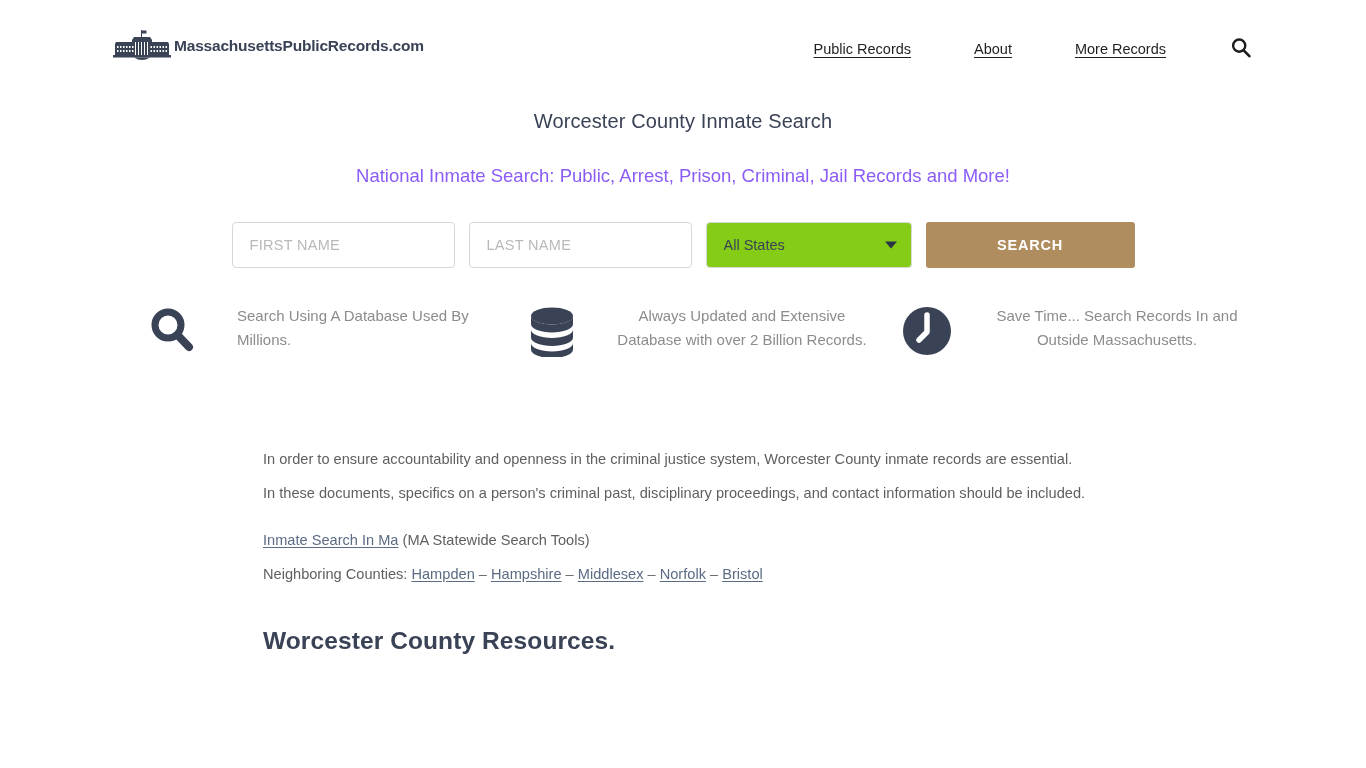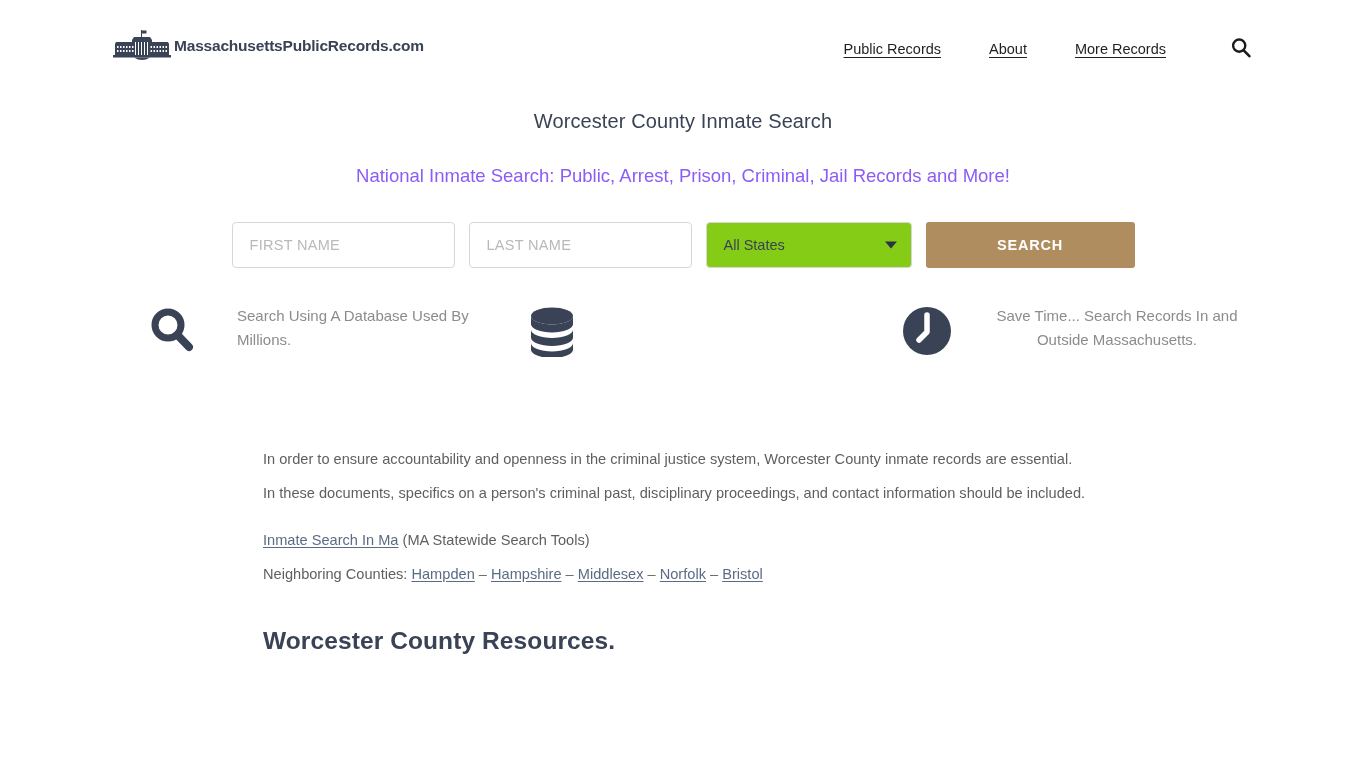--- a/index.html
+++ b/index.html
@@ -49,21 +49,21 @@
     top: 36px;
     display: flex;
     align-items: center;
     gap: 0;
   }
   .nav-link {
     font-size: 14.5px;
     color: #1f1f1f;
     text-decoration: underline;
     text-underline-offset: 3px;
-    margin-left: 48px;
+    margin-left: 63px;
     white-space: nowrap;
     cursor: pointer;
   }
   .nav-link:first-child { margin-left: 0; }
   .nav-search-btn {
     margin-left: 62px;
     width: 26px;
     height: 26px;
     display: inline-flex;
     align-items: center;
@@ -342,20 +342,21 @@
     <div class="feature-icon">
       <svg width="50" height="52" viewBox="0 0 50 52" xmlns="http://www.w3.org/2000/svg">
         <g fill="#3a4256">
           <ellipse cx="25" cy="11" rx="21" ry="8.5"></ellipse>
           <path d="M4 11 v8 a21 8.5 0 0 0 42 0 v-8 a21 8.5 0 0 1 -42 0 z"></path>
           <path d="M4 24.5 v8 a21 8.5 0 0 0 42 0 v-8 a21 8.5 0 0 1 -42 0 z"></path>
           <path d="M4 38 v6.5 a21 8.5 0 0 0 42 0 v-6.5 a21 8.5 0 0 1 -42 0 z"></path>
         </g>
       </svg>
     </div>
+    <div class="feature-text">Always Updated and Extensive Database with over 2 Billion Records.</div>
   </div>
 
   <div class="feature feature-3">
     <div class="feature-icon">
       <svg width="52" height="52" viewBox="0 0 52 52" xmlns="http://www.w3.org/2000/svg">
         <circle cx="26" cy="26" r="24" fill="#3a4256"></circle>
         <path d="M26 10 L26 27 L18 35" fill="none" stroke="#ffffff" stroke-width="5.5" stroke-linecap="round" stroke-linejoin="round"></path>
       </svg>
     </div>
     <div class="feature-text">Save Time... Search Records In and Outside Massachusetts.</div>

